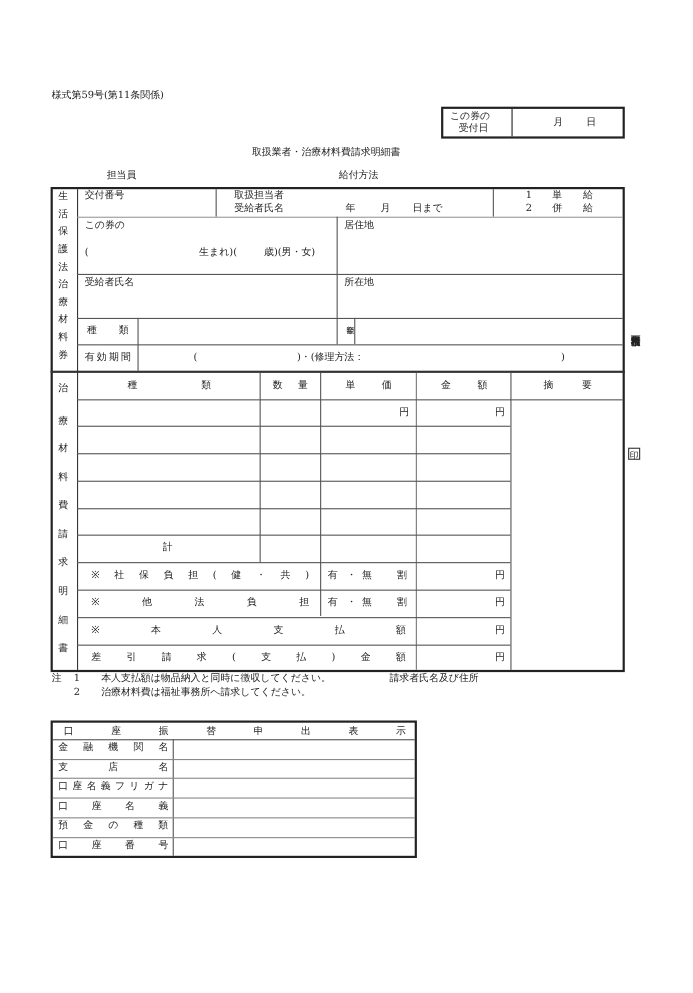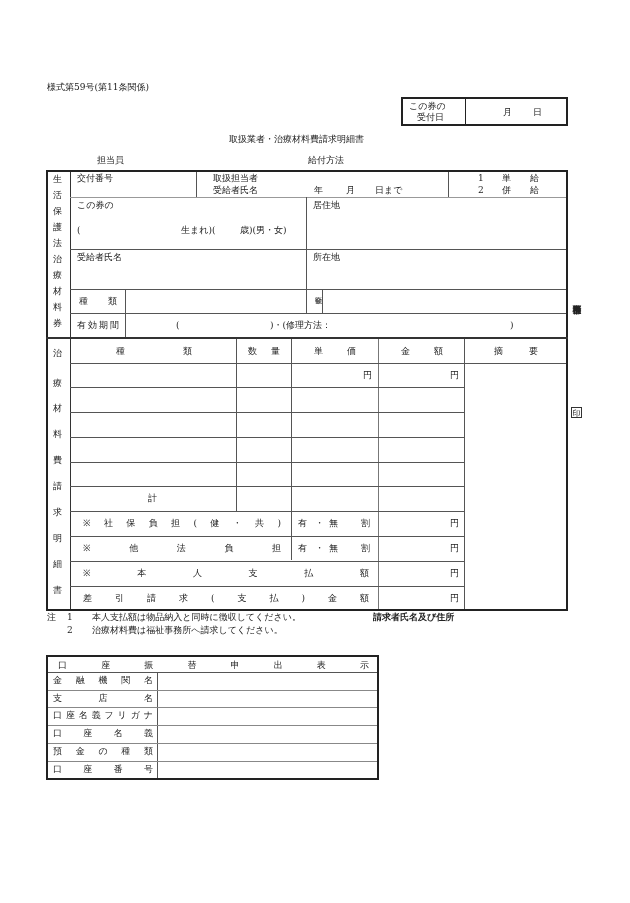--- a/index.html
+++ b/index.html
@@ -244,21 +244,21 @@
 <div class="abs" style="left:465px;top:364px;width:101px;height:245px;"></div>
 
 <div class="vtext" style="left:571px;top:298px;font-size:9px;">下野市福祉事務所長</div>
 <div class="abs" style="left:571px;top:407px;width:11px;height:11px;border:1px solid #333;font-size:8px;line-height:11px;text-align:center;box-sizing:border-box;">印</div>
 
 <div class="t" style="left:47px;top:612px;">注</div>
 <div class="t" style="left:67px;top:612px;">1</div>
 <div class="t" style="left:92px;top:612px;">本人支払額は物品納入と同時に徴収してください。</div>
 <div class="t" style="left:67px;top:625px;">2</div>
 <div class="t" style="left:92px;top:625px;">治療材料費は福祉事務所へ請求してください。</div>
-<div class="t" style="left:373px;top:612px;font-weight:bold;">請求者氏名及び住所</div>
+<div class="t" style="left:354px;top:612px;">請求者氏名及び住所</div>
 
 <div class="box thick" style="left:46px;top:655px;width:333px;height:125px;"></div>
 <div class="spread" style="left:58px;top:660px;width:311px;">
   <span>口</span>
   <span>座</span>
   <span>振</span>
   <span>替</span>
   <span>申</span>
   <span>出</span>
   <span>表</span>

